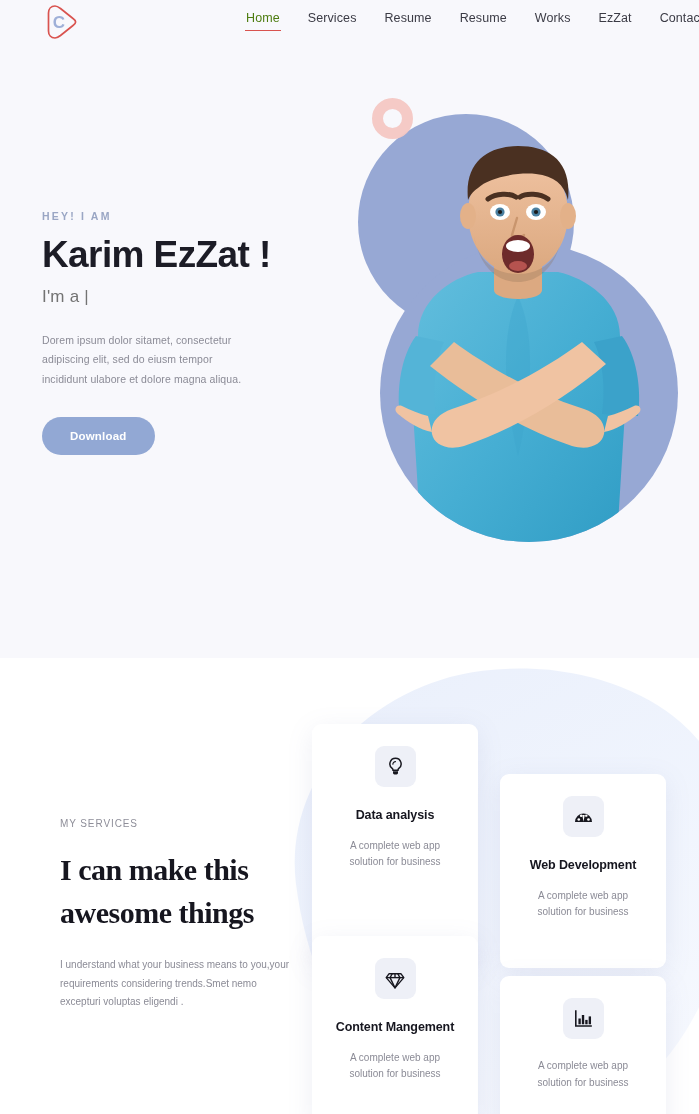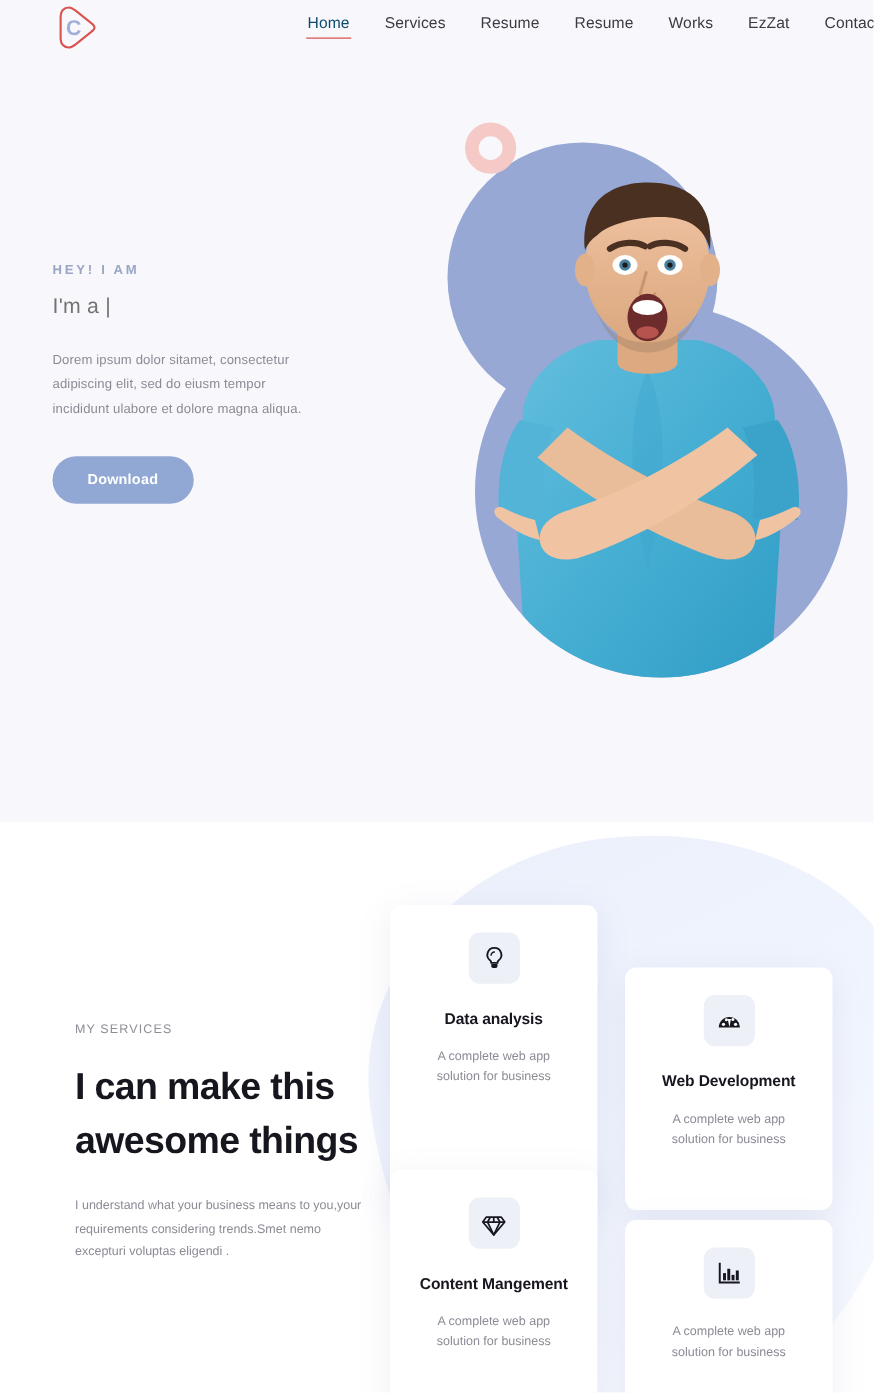--- a/index.html
+++ b/index.html
@@ -61,21 +61,21 @@
   .nav-item {
     position: relative;
     font-size: 12.5px;
     color: #3b3b45;
     letter-spacing: 0.1px;
     padding: 0 14px 6px 14px;
     cursor: pointer;
     white-space: nowrap;
   }
 
-  .nav-item.active { color: #0c4a6e; }
+  .nav-item.active { color: #4d7c0f; }
 
   .nav-item.active::after {
     content: "";
     position: absolute;
     left: 13px;
     right: 13px;
     bottom: 0;
     height: 1.5px;
     background: #d9534f;
   }
@@ -223,20 +223,21 @@
     margin-bottom: 19px;
   }
 
   .svc-heading {
     font-size: 30px;
     font-weight: 800;
     line-height: 1.44;
     color: #16161f;
     letter-spacing: -0.5px;
     margin-bottom: 22px;
+    font-family: Liberation Serif, serif;
   }
 
   .svc-desc {
     font-size: 10px;
     line-height: 1.85;
     color: #8b8b96;
     max-width: 230px;
   }
 
   
@@ -312,20 +313,21 @@
         <li class="nav-item">Resume</li>
         <li class="nav-item">Resume</li>
         <li class="nav-item">Works</li>
         <li class="nav-item">EzZat</li>
         <li class="nav-item">Contact</li>
       </ul>
     </nav>
 
     <div class="hero-text">
       <div class="eyebrow">HEY! I AM</div>
+      <h1 class="hero-name">Karim EzZat !</h1>
       <div class="hero-role">I'm a |</div>
       <p class="hero-desc">Dorem ipsum dolor sitamet, consectetur adipiscing elit, sed do eiusm tempor incididunt ulabore et dolore magna aliqua.</p>
       <button class="btn-download">Download</button>
     </div>
 
     <div class="hero-art">
       <div class="blob-top"></div>
       <div class="blob-bottom"></div>
       <div class="ring-pink"></div>
 

